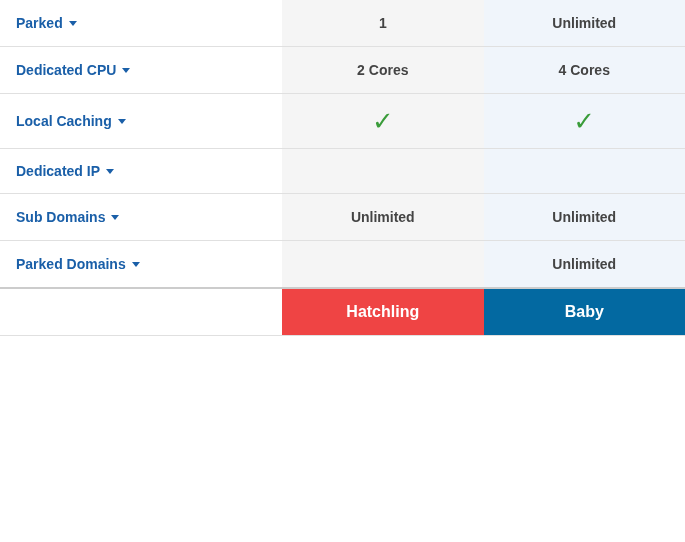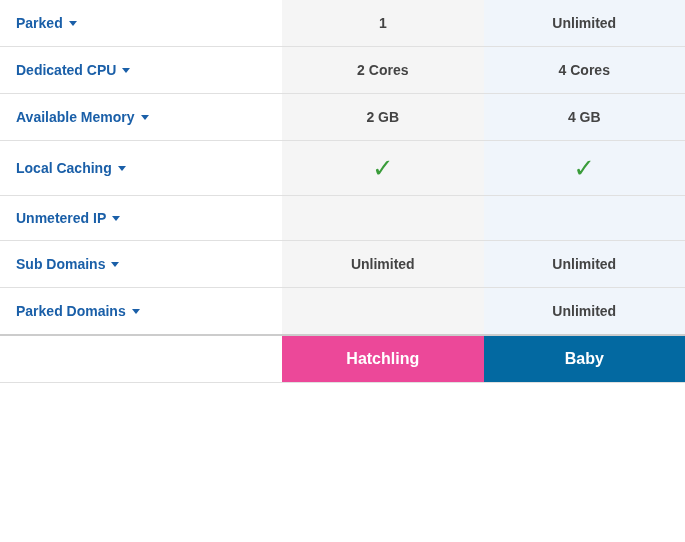--- a/index.html
+++ b/index.html
@@ -81,21 +81,21 @@
       border-top: 2px solid #ccc;
     }
     .footer-label {
       display: block;
       text-align: center;
       padding: 14px 0;
       font-size: 16px;
       font-weight: bold;
     }
     .hatchling-footer {
-      background: #ec4899;
+      background: #ef4444;
       color: #fff;
     }
     .baby-footer {
       background: #0369a1;
       color: #fff;
     }
   </style>
 </head>
 <body>
 
@@ -117,45 +117,35 @@
             <span>Dedicated CPU</span>
             <span class="chevron"></span>
           </span>
         </td>
         <td class="plan-col"><span class="plan-val">2 Cores</span></td>
         <td class="plan-col baby"><span class="plan-val">4 Cores</span></td>
       </tr>
       <tr>
         <td class="feature-col">
           <span class="feature-label">
-            <span>Available Memory</span>
-            <span class="chevron"></span>
-          </span>
-        </td>
-        <td class="plan-col"><span class="plan-val">2 GB</span></td>
-        <td class="plan-col baby"><span class="plan-val">4 GB</span></td>
-      </tr>
-      <tr>
-        <td class="feature-col">
-          <span class="feature-label">
             <span>Local Caching</span>
             <span class="chevron"></span>
           </span>
         </td>
         <td class="plan-col">
           <span class="check-icon">✓</span>
         </td>
         <td class="plan-col baby">
           <span class="check-icon">✓</span>
         </td>
       </tr>
       <tr>
         <td class="feature-col">
           <span class="feature-label">
-            <span>Unmetered IP</span>
+            <span>Dedicated IP</span>
             <span class="chevron"></span>
           </span>
         </td>
         <td class="plan-col"><span class="plan-val"></span></td>
         <td class="plan-col baby"><span class="plan-val"></span></td>
       </tr>
       <tr>
         <td class="feature-col">
           <span class="feature-label">
             <span>Sub Domains</span>

